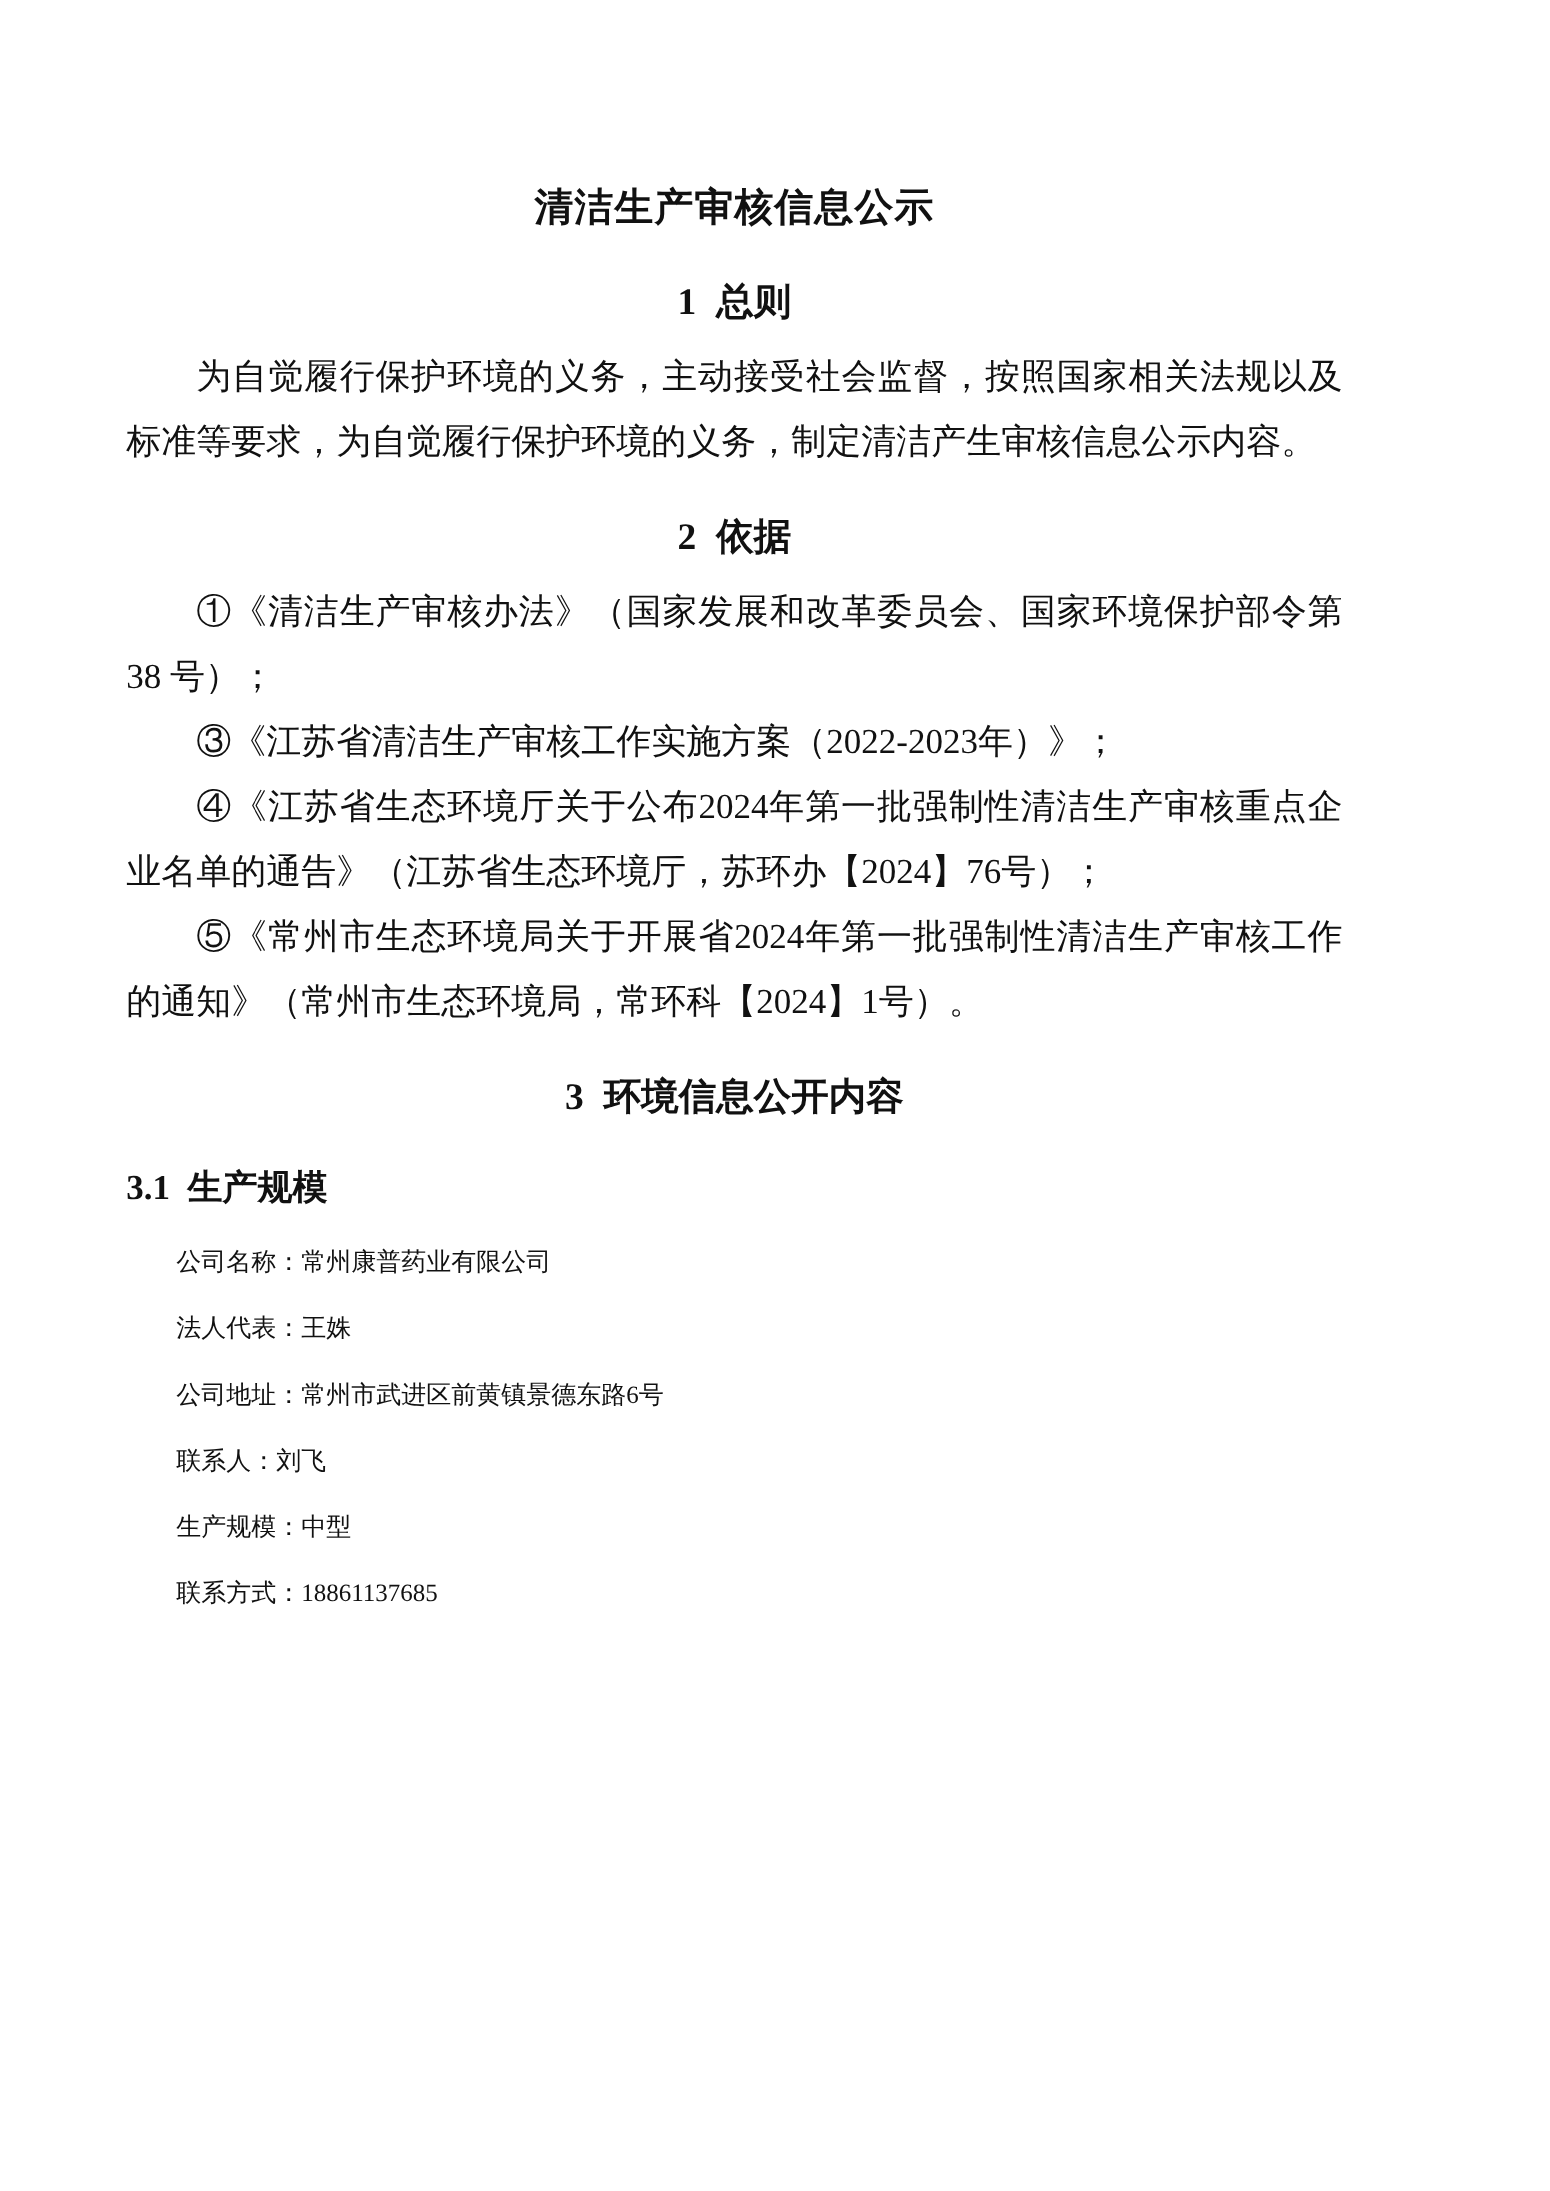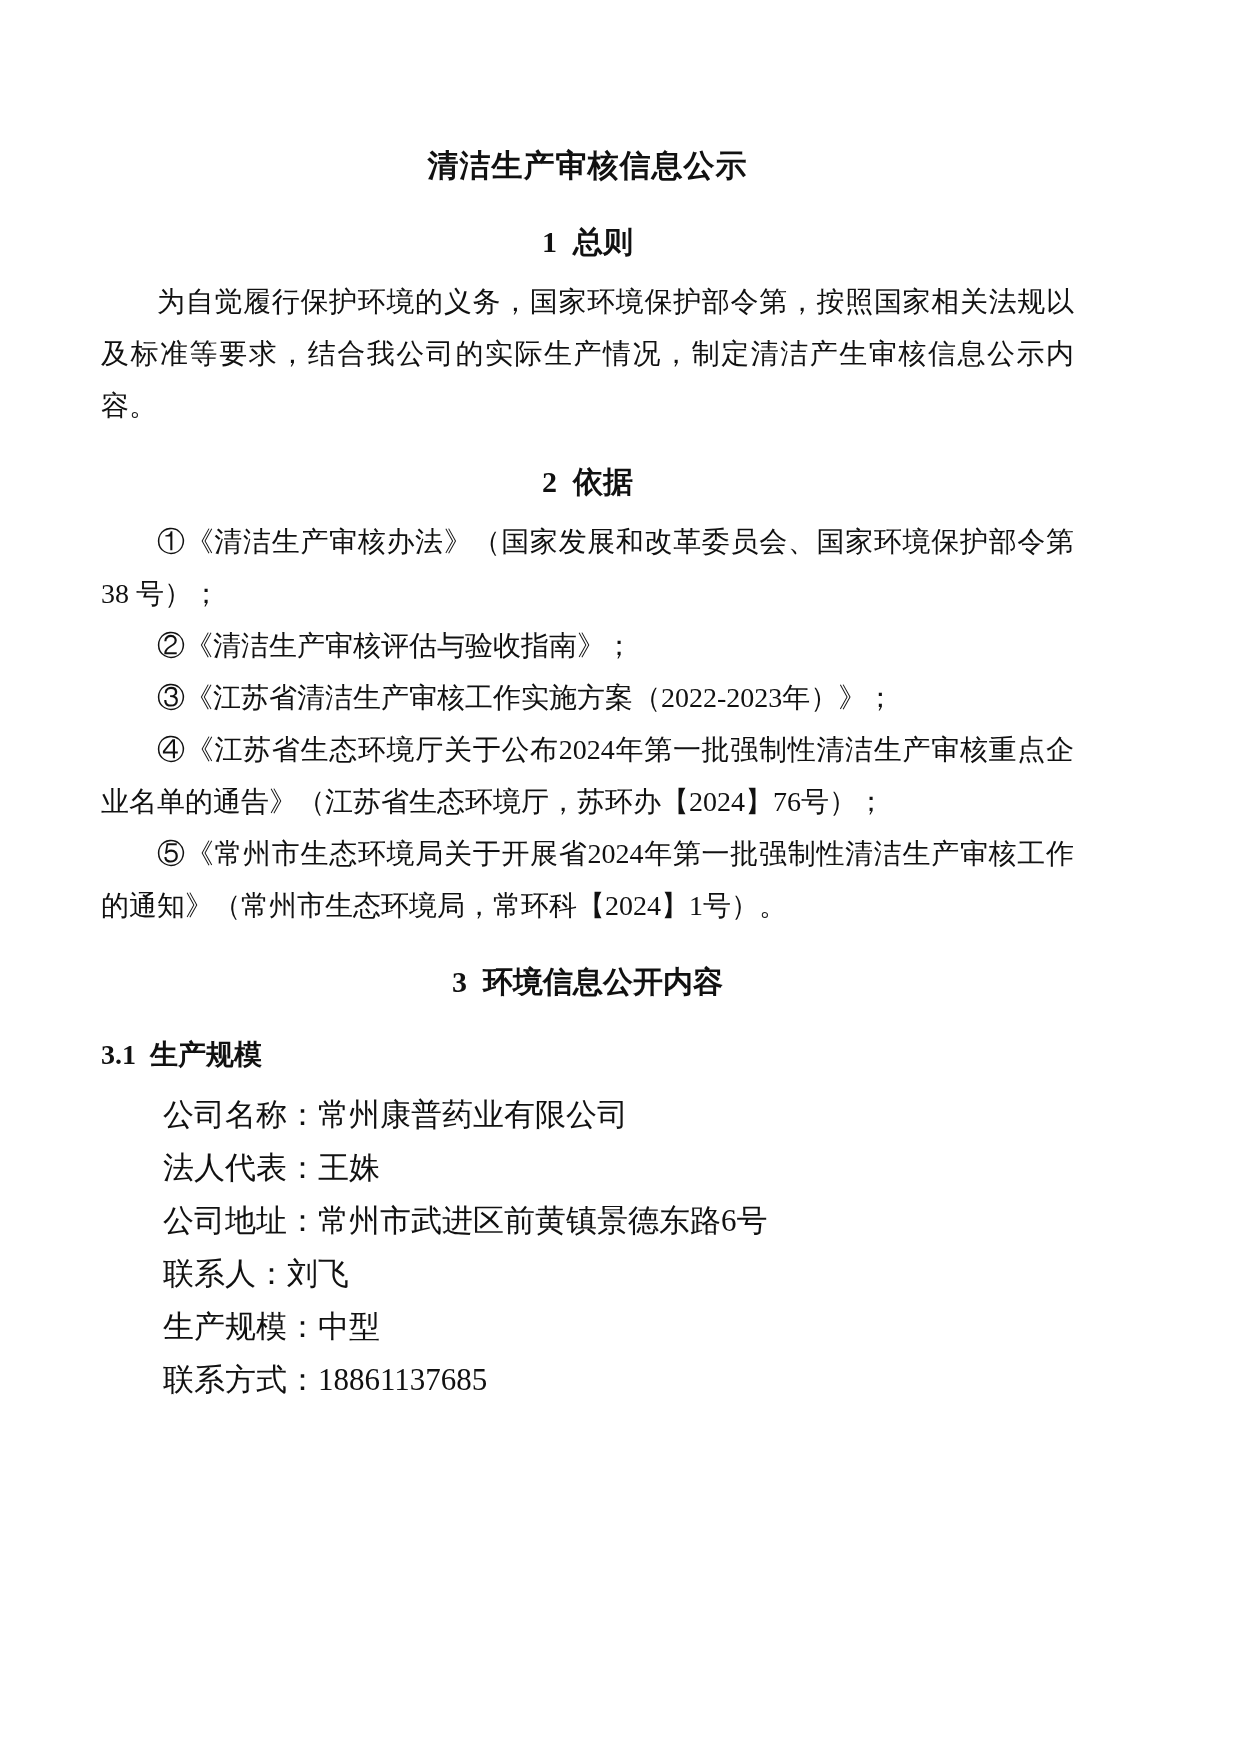--- a/index.html
+++ b/index.html
@@ -54,41 +54,40 @@
     font-size: 28px;
     line-height: 52px;
     text-align: justify;
     text-indent: 2em;
     margin: 0;
   }
   .fields {
     margin-top: 6px;
   }
   .field-line {
-    font-size: 31px;
+    font-size: 20px;
     line-height: 53px;
     margin: 0;
     padding-left: 2em;
   }
 </style>
 </head>
 <body>
 
 <div class="page">
 
   <h1 class="doc-title">清洁生产审核信息公示</h1>
 
   <h2 class="sec-heading"><span class="num">1</span><span>总则</span></h2>
 
-  <p class="para">为自觉履行保护环境的义务，国家环境保护部令第，按照国家相关法规以及标准等要求，结合我公司的实际生产情况，制定清洁产生审核信息公示内容。</p>
+  <p class="para">为自觉履行保护环境的义务，主动接受社会监督，按照国家相关法规以及标准等要求，为自觉履行保护环境的义务，制定清洁产生审核信息公示内容。</p>
 
   <h2 class="sec-heading"><span class="num">2</span><span>依据</span></h2>
 
   <p class="para">①《清洁生产审核办法》（国家发展和改革委员会、国家环境保护部令第 38 号）；</p>
-  <p class="para">②《清洁生产审核评估与验收指南》；</p>
   <p class="para">③《江苏省清洁生产审核工作实施方案（2022-2023年）》；</p>
   <p class="para">④《江苏省生态环境厅关于公布2024年第一批强制性清洁生产审核重点企业名单的通告》（江苏省生态环境厅，苏环办【2024】76号）；</p>
   <p class="para">⑤《常州市生态环境局关于开展省2024年第一批强制性清洁生产审核工作的通知》（常州市生态环境局，常环科【2024】1号）。</p>
 
   <h2 class="sec-heading"><span class="num">3</span><span>环境信息公开内容</span></h2>
 
   <h3 class="sub-heading"><span class="num">3.1</span><span>生产规模</span></h3>
 
   <div class="fields">
     <p class="field-line"><span>公司名称：</span><span>常州康普药业有限公司</span></p>

